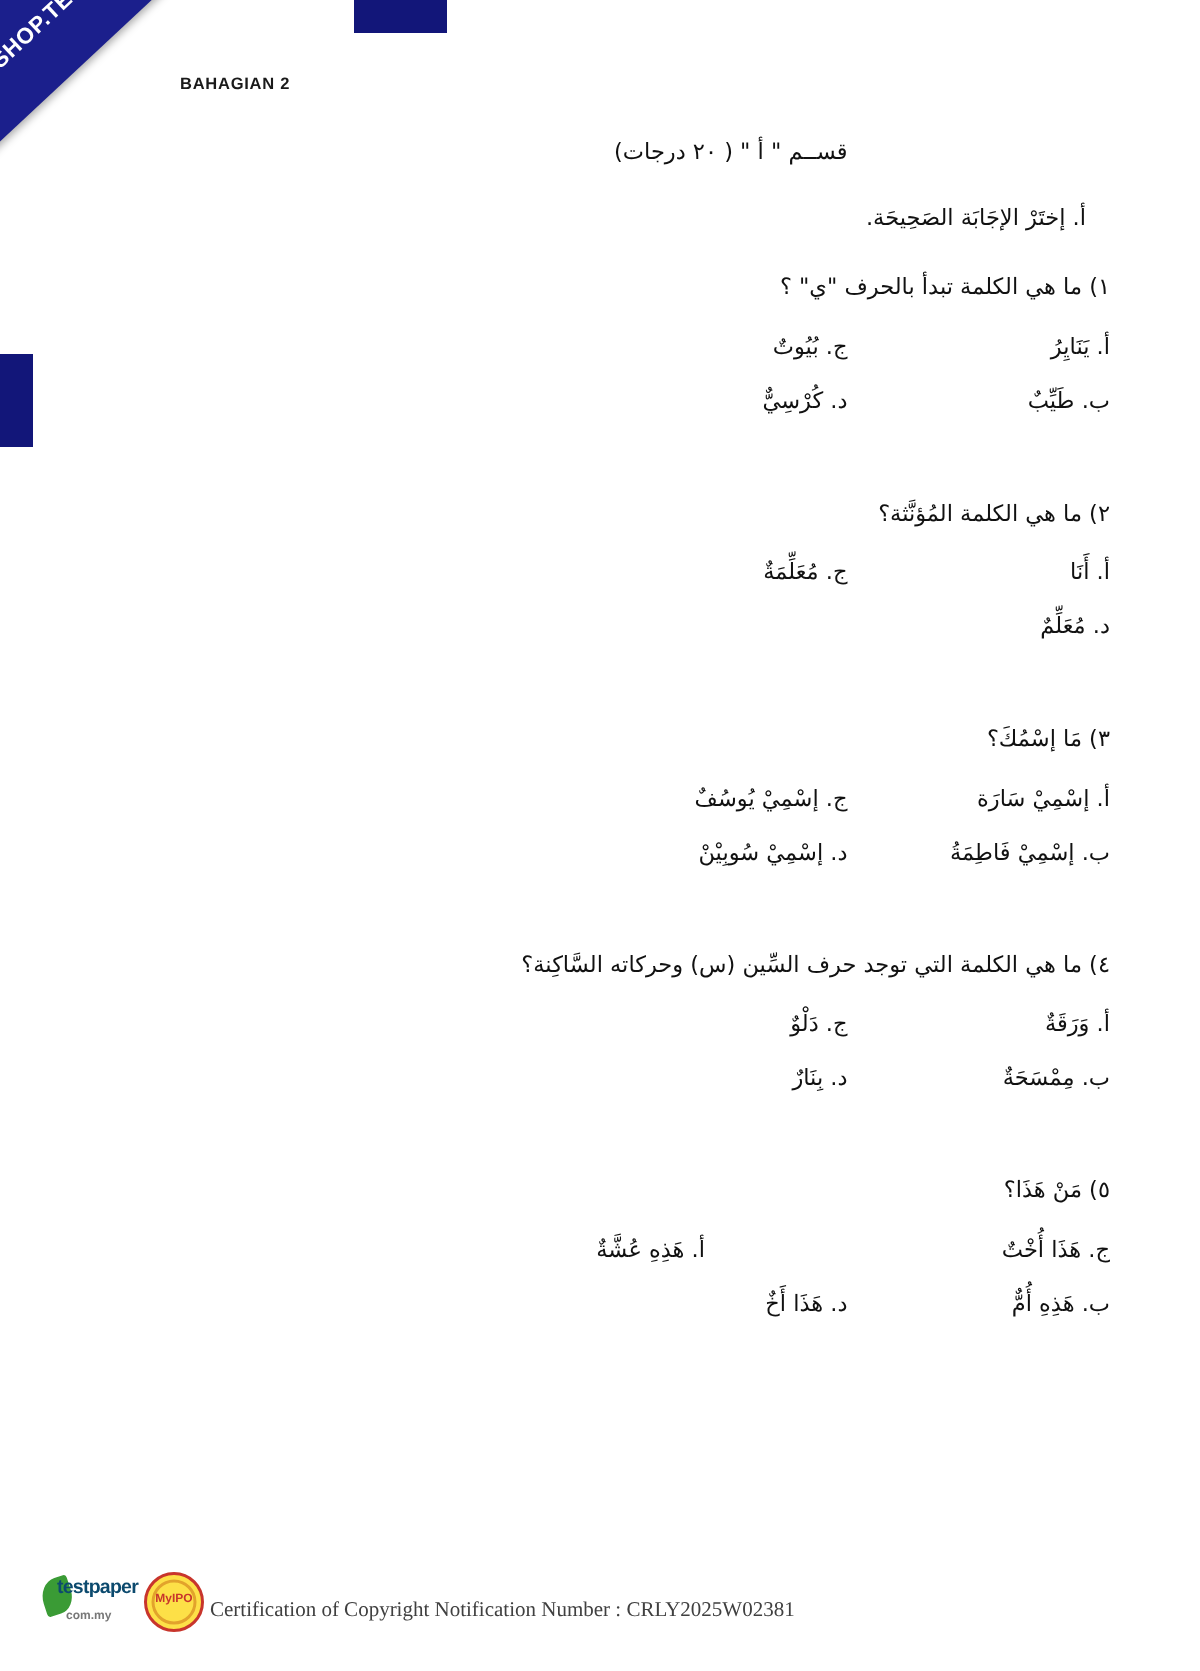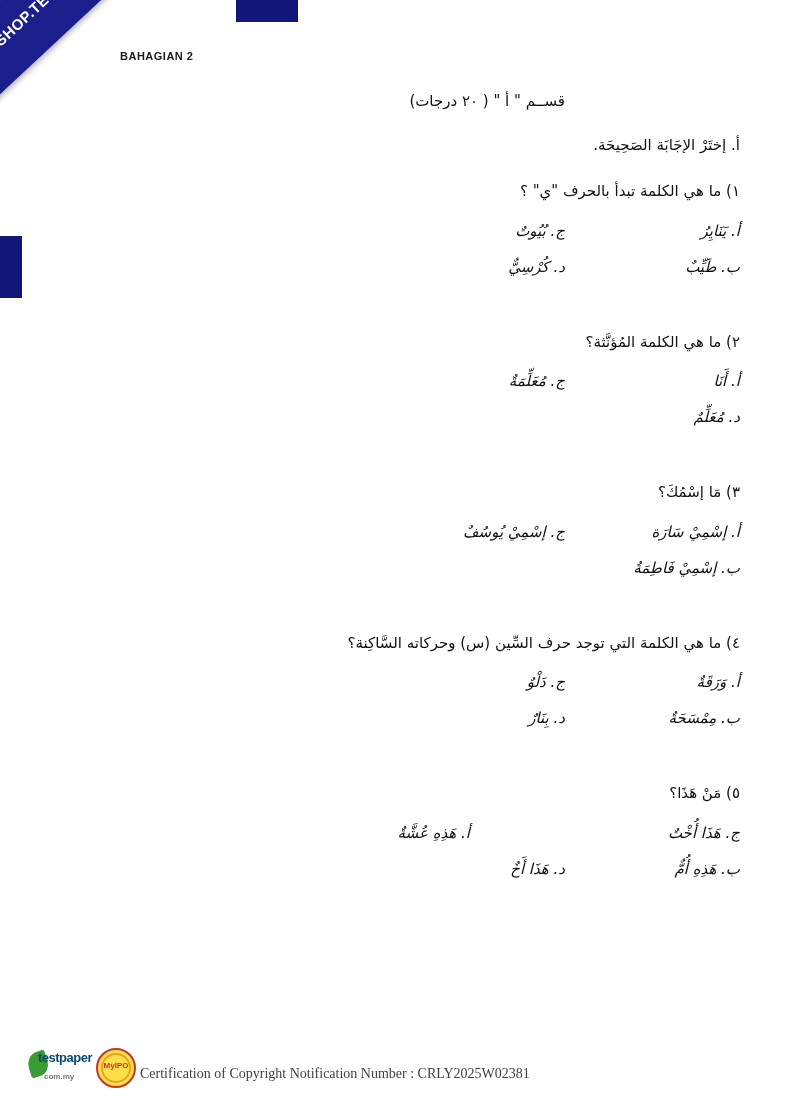--- a/index.html
+++ b/index.html
@@ -45,21 +45,21 @@
   }
   .marks-line {
     font-size: 15px;
     margin: 0 0 26px 0;
     padding-left: 0;
     padding-right: 175px;
     letter-spacing: 1px;
   }
   .instruction {
     font-size: 15px;
-    margin: 0 0 26px 0;
+    margin: 0 16px 26px 0;
     padding-right: 0;
     text-align: right;
   }
   .qblock {
     margin-bottom: 28px;
   }
   .qblock.gap-lg { margin-bottom: 52px; }
   .qtext {
     font-size: 15px;
     margin: 0 0 16px 0;
@@ -69,21 +69,20 @@
   .opt-row {
     display: flex;
     flex-direction: row;
     justify-content: flex-start;
     margin-bottom: 12px;
   }
   .opt {
     font-size: 15px;
     line-height: 1.6;
     white-space: nowrap;
-    font-style: italic;
   }
   .opt.first {
     width: 175px;
     text-align: right;
     padding-right: 0px;
   }
   .opt.second {
     width: 270px;
     text-align: right;
   }
@@ -269,20 +268,21 @@
     </div>
 
     <div class="qblock gap-lg">
       <div class="qtext">٣) مَا إسْمُكَ؟</div>
       <div class="opt-row">
         <div class="opt first">أ. إسْمِيْ سَارَة</div>
         <div class="opt second">ج. إسْمِيْ يُوسُفٌ</div>
       </div>
       <div class="opt-row">
         <div class="opt first">ب. إسْمِيْ فَاطِمَةُ</div>
+        <div class="opt second">د. إسْمِيْ سُوبِيْنْ</div>
       </div>
     </div>
 
     <div class="qblock gap-lg">
       <div class="qtext">٤) ما هي الكلمة التي توجد حرف السِّين (س) وحركاته السَّاكِنة؟</div>
       <div class="opt-row">
         <div class="opt first">أ. وَرَقَةٌ</div>
         <div class="opt second">ج. دَلْوٌ</div>
       </div>
       <div class="opt-row">

